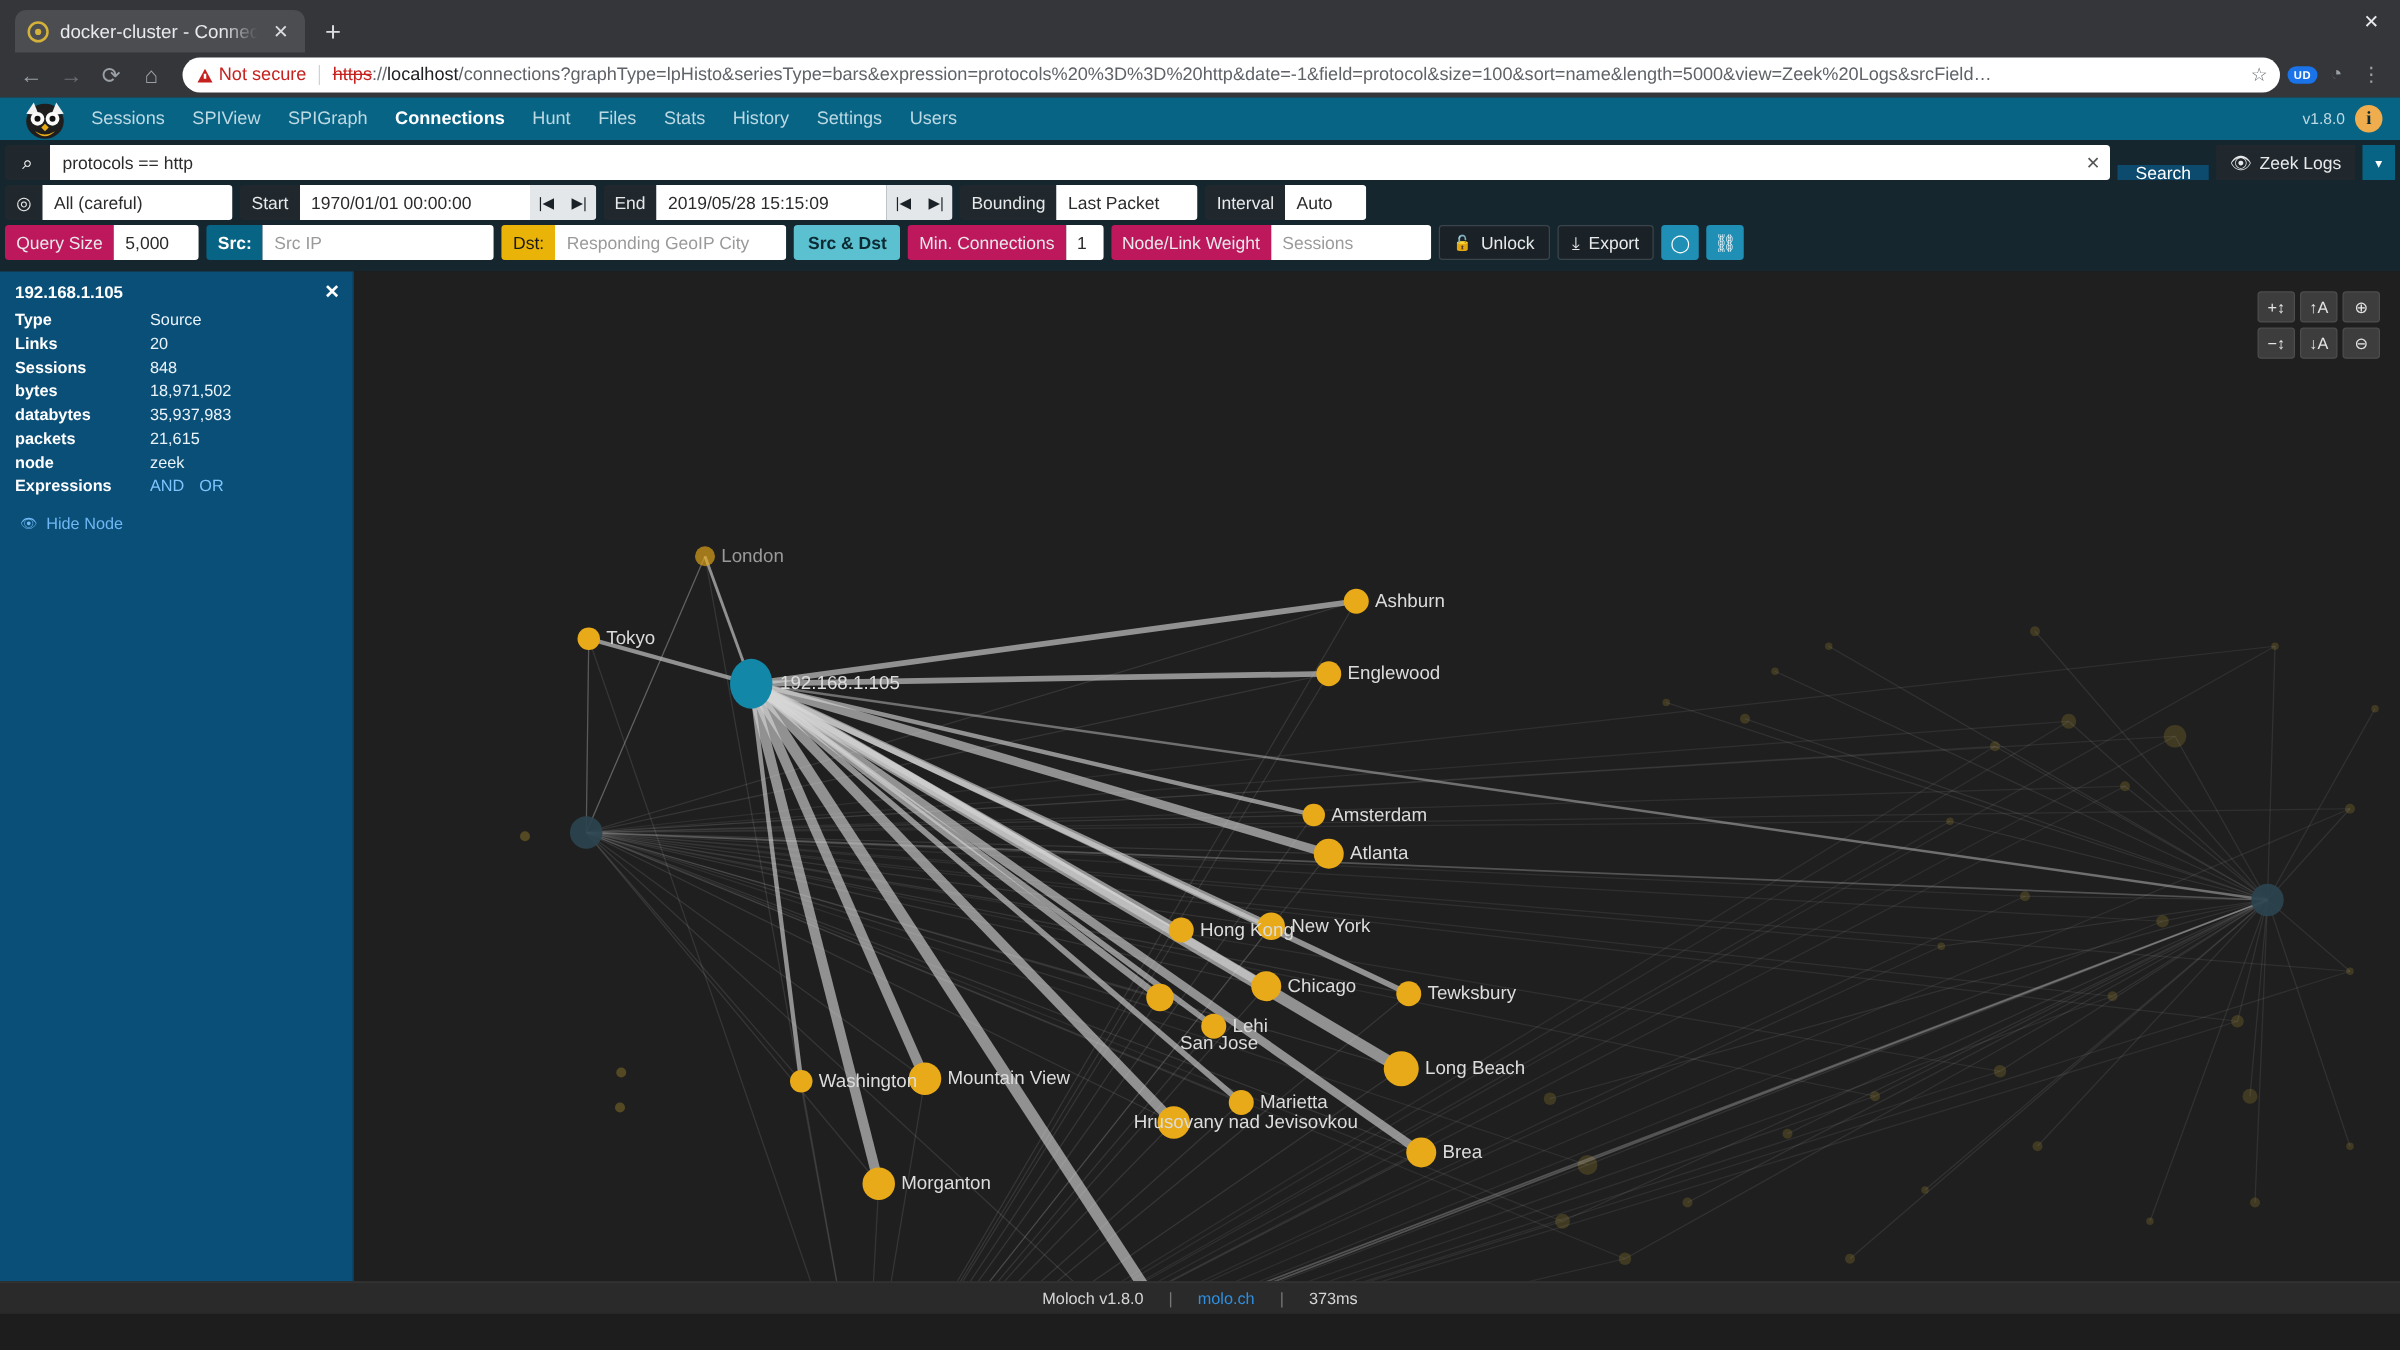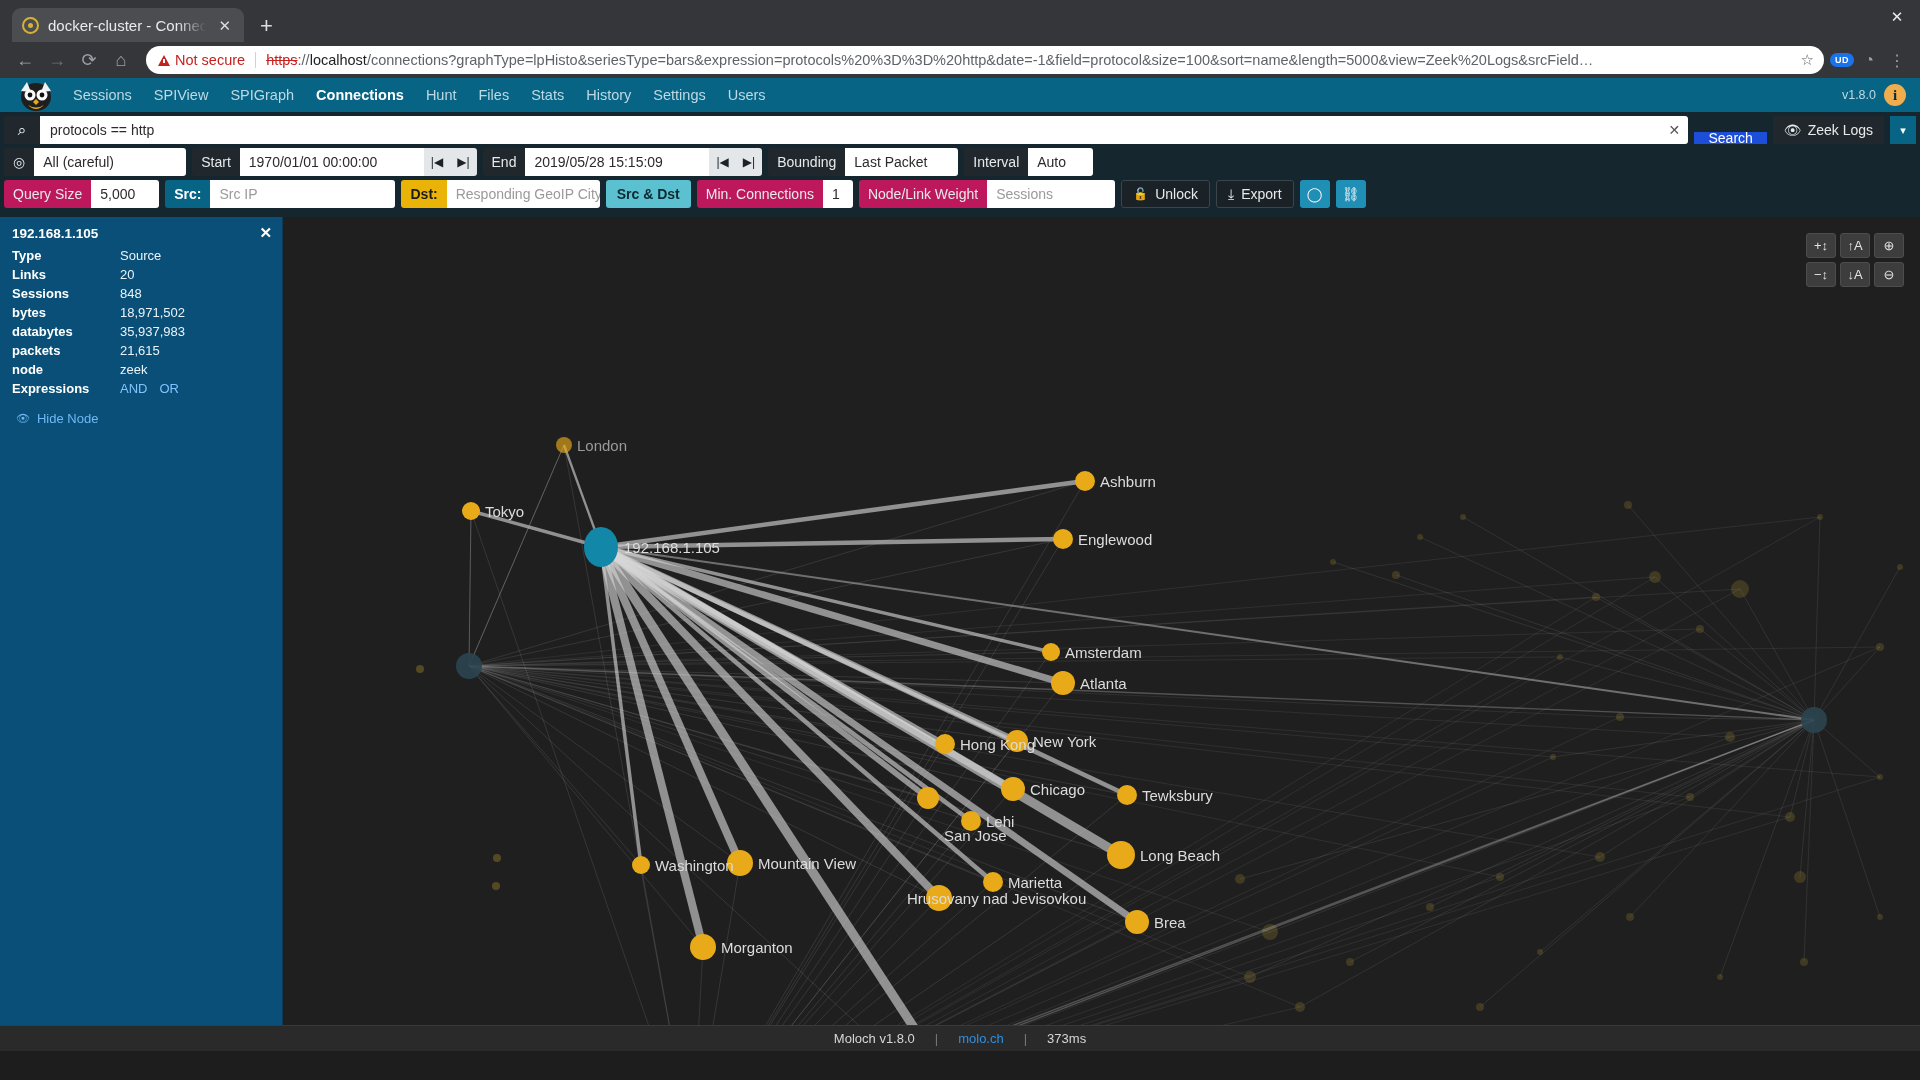--- a/index.html
+++ b/index.html
@@ -100,27 +100,27 @@
     display: flex; align-items: center; padding: 0 9px; white-space: nowrap;
   }
   .inp.ph { color: #9a9a9a; }
   .searchwrap { flex: 1; display: flex; border-radius: 3px; overflow: hidden; }
   .search-ico {
     background: #20282e; color: #fff; width: 36px;
     display: flex; align-items: center; justify-content: center; font-size: 15px;
   }
   .search-field { flex: 1; background: #fff; display: flex; align-items: center; padding: 0 10px; font-size: 14px; color: #2b2b2b; }
   .clear-x { background:#fff; width: 28px; display:flex; align-items:center; justify-content:center; color:#555; font-size: 14px; }
-  .btn-search { background: #1d4ed8; color: #fff; font-size: 14px; padding: 0 14px; display: flex; align-items: center; margin-top: 16px; }
+  .btn-search { background: #0c4a6e; color: #fff; font-size: 14px; padding: 0 14px; display: flex; align-items: center; margin-top: 16px; }
   .btn-zeek { background: #20282e; color: #e7e9ea; font-size: 14px; padding: 0 11px; display: flex; align-items: center; gap: 6px; }
   .btn-caret { background: #076484; color: #fff; width: 26px; display: flex; align-items: center; justify-content: center; font-size: 11px; }
   .nav-arrows { background: #e3e7ea; display: flex; align-items: center; color: #1b2227; }
   .nav-arrows span { padding: 0 7px; font-size: 12px; }
   .lbl-src { background: #076484; color: #fff; font-weight: bold; }
-  .lbl-dst { background: #eab308; color: #1a1a1a; font-weight: bold; }
+  .lbl-dst { background: #eab308; color: #1a1a1a; font-weight: normal; }
   .btn-srcdst { background: #5bc0cf; color: #0c2a33; font-weight: bold; font-size: 14px; padding: 0 11px; display: flex; align-items: center; border-radius: 3px; }
   .btn-plain { background: #1b2227; color: #e7e9ea; font-size: 14px; padding: 0 11px; display: flex; align-items: center; gap: 7px; border-radius: 3px; border: 1px solid #3a444b; }
   .btn-icon { background: #1f8fb5; color: #fff; width: 30px; display: flex; align-items: center; justify-content: center; border-radius: 3px; font-size: 14px; }
 
   
   .stage { position: relative; width: 1920px; height: 808px; background: #1f1f1f; overflow: hidden; }
   .stage svg { position: absolute; inset: 0; }
   .nodelabel {
     position: absolute; color: #dcdcdc; font-size: 15px;
     white-space: nowrap; pointer-events: none; transform: translateY(-50%);
@@ -281,21 +281,21 @@
     <div class="grp">
       <div class="addon dark">Query Size</div>
       <div class="inp" style="width:68px;">5,000</div>
     </div>
     <div class="grp">
       <div class="addon lbl-src">Src:</div>
       <div class="inp ph" style="width:185px;">Src IP</div>
     </div>
     <div class="grp">
       <div class="addon lbl-dst">Dst:</div>
-      <div class="inp ph" style="width:153px;">Responding GeoIP City</div>
+      <div class="inp ph" style="width:185px;">Responding GeoIP City</div>
     </div>
     <div class="btn-srcdst">Src &amp; Dst</div>
     <div class="grp">
       <div class="addon dark">Min. Connections</div>
       <div class="inp" style="width:30px;">1</div>
     </div>
     <div class="grp">
       <div class="addon dark">Node/Link Weight</div>
       <div class="inp ph" style="width:128px;">Sessions</div>
     </div>

